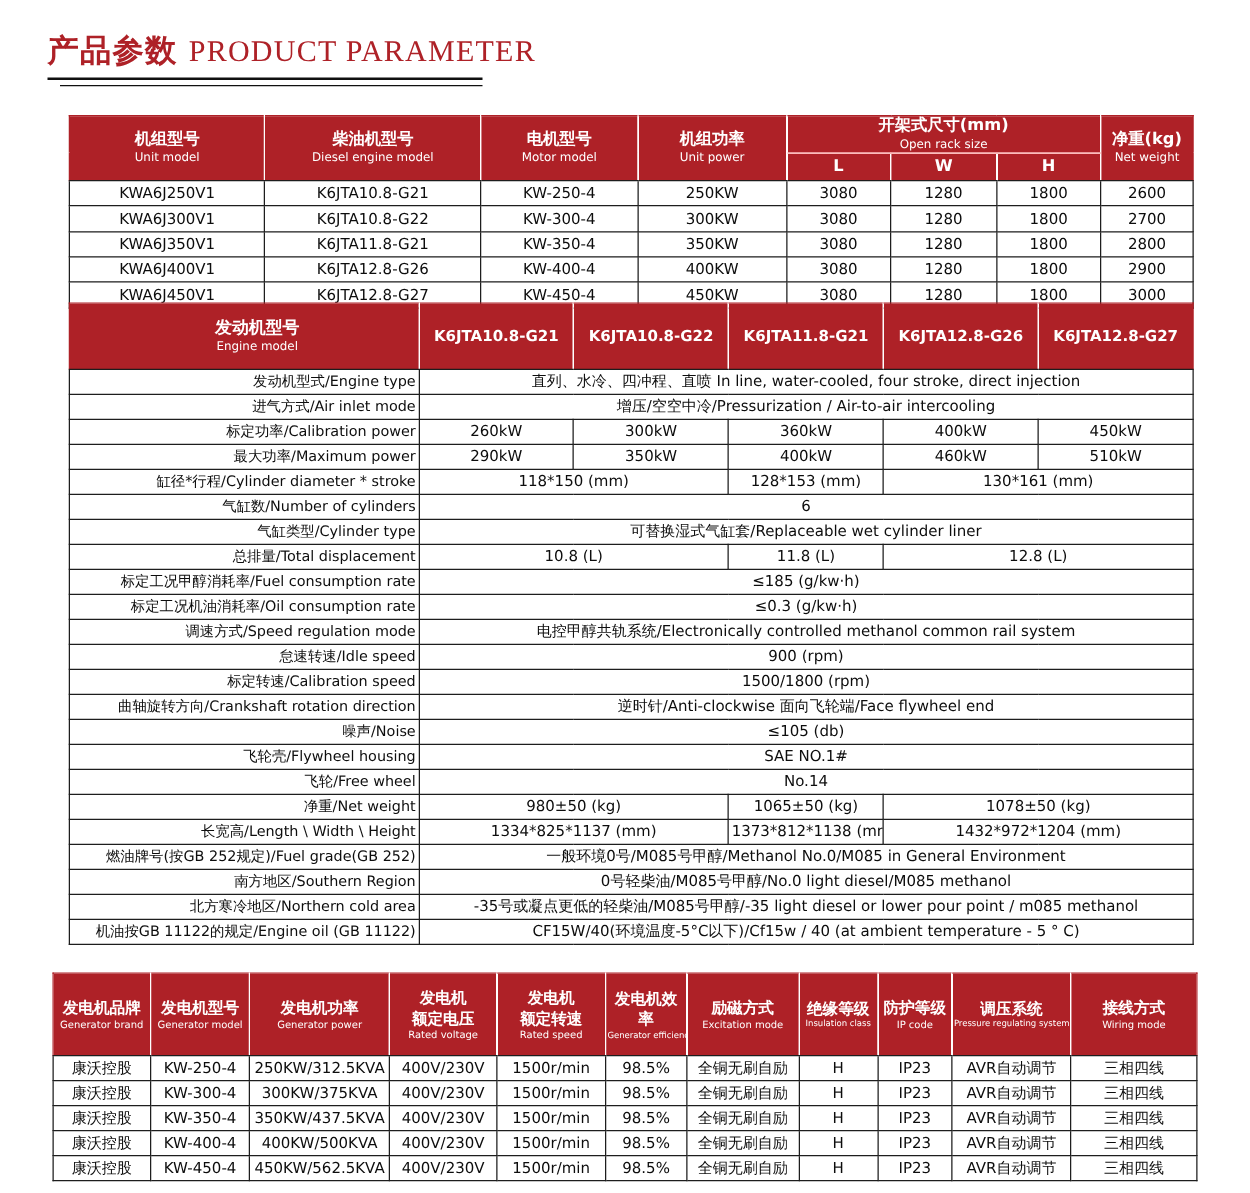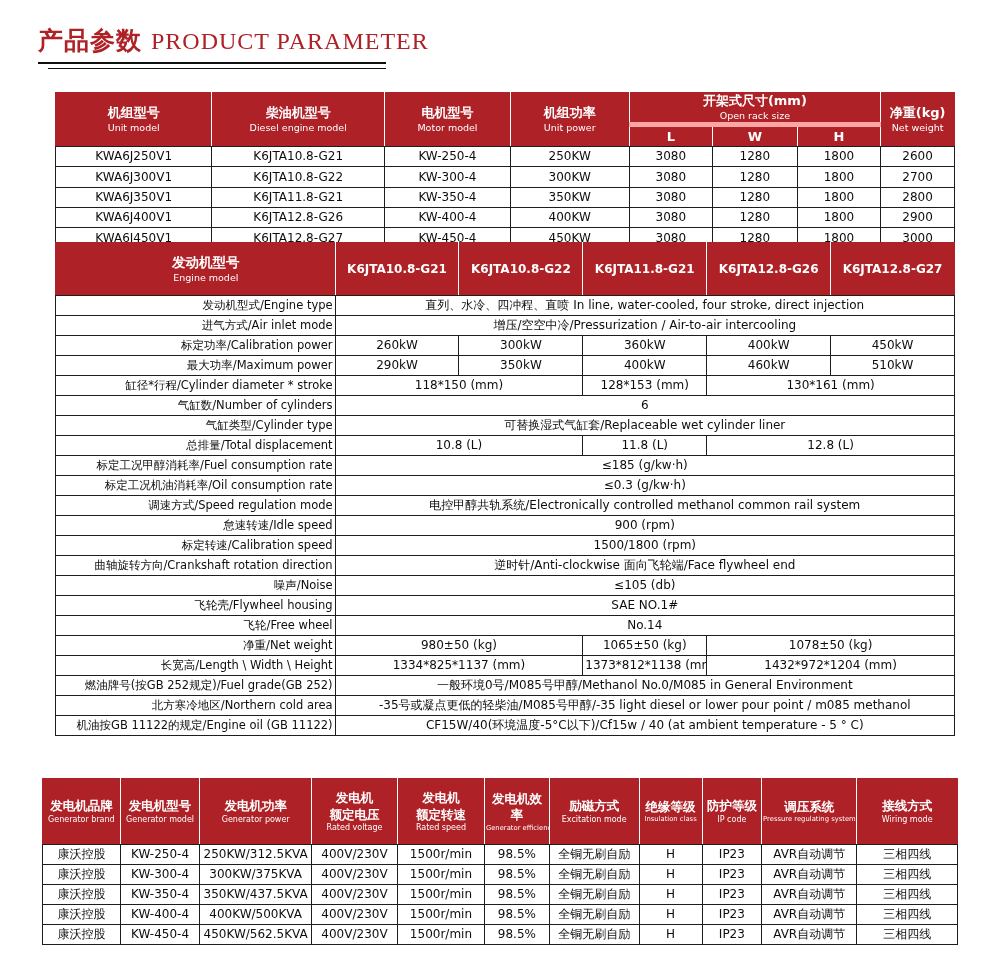--- a/index.html
+++ b/index.html
@@ -26,21 +26,21 @@
   th.el{border-left-color:var(--accent);} th.er{border-right-color:var(--accent);}
   th .zh{font-size:13px;font-weight:700;line-height:1.3;}
   th .en{font-size:9.5px;font-weight:400;line-height:1.25;}
   td{
     border:1px solid #1d1d1d;font-size:12px;color:#0d0d0d;text-align:center;
     padding:0 2px;line-height:1.05;white-space:nowrap;overflow:hidden;
   }
   #t1{position:absolute;left:55px;top:92px;width:900px;}
   #t1 thead tr.r1{height:28px;} #t1 thead tr.r2{height:22px;}
   #t1 thead tr.r2 th{font-size:13px;font-weight:700;}
-  #t1 th.rack{border-bottom:5px solid #fca5a5;}
+  #t1 th.rack{border-bottom:1px solid #fca5a5;}
   #t1 tbody tr{height:20.4px;}
   #t2{position:absolute;left:55px;top:242px;width:900px;}
   #t2 thead tr{height:53px;}
   #t2 th.label-head{text-align:center;padding-left:22px;}
   #t2 th .zh{font-size:13.5px;}
   #t2 th.model{font-size:12px;font-weight:700;}
   #t2 tbody tr{height:20px;}
   #t2 td.row-label{text-align:right;padding-left:8px;font-size:11.5px;}
   #t3{position:absolute;left:42px;top:778px;width:916px;}
   #t3 thead tr{height:66px;}
@@ -272,20 +272,24 @@
         <td class="row-label">长宽高/Length \ Width \ Height</td>
         <td colspan="2">1334*825*1137 (mm)</td>
         <td>1373*812*1138 (mm)</td>
         <td colspan="2">1432*972*1204 (mm)</td>
       </tr>
       <tr>
         <td class="row-label">燃油牌号(按GB 252规定)/Fuel grade(GB 252)</td>
         <td colspan="5">一般环境0号/M085号甲醇/Methanol No.0/M085 in General Environment</td>
       </tr>
       <tr>
+        <td class="row-label">南方地区/Southern Region</td>
+        <td colspan="5">0号轻柴油/M085号甲醇/No.0 light diesel/M085 methanol</td>
+      </tr>
+      <tr>
         <td class="row-label">北方寒冷地区/Northern cold area</td>
         <td colspan="5">-35号或凝点更低的轻柴油/M085号甲醇/-35 light diesel or lower pour point / m085 methanol</td>
       </tr>
       <tr>
         <td class="row-label">机油按GB 11122的规定/Engine oil (GB 11122)</td>
         <td colspan="5">CF15W/40(环境温度-5°C以下)/Cf15w / 40 (at ambient temperature - 5 ° C)</td>
       </tr>
     </tbody>
 </table>
 

